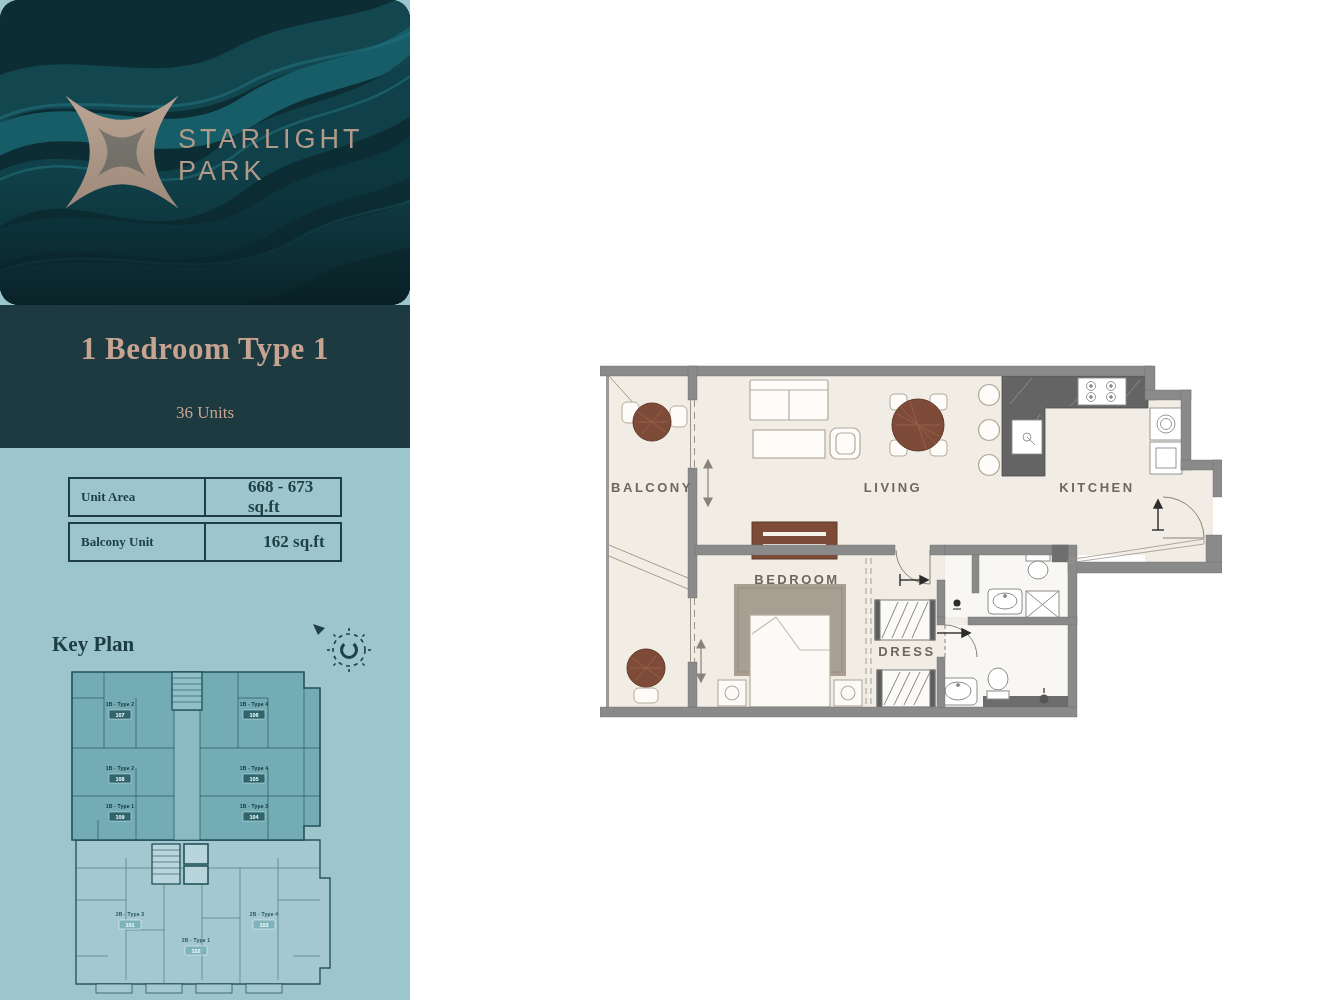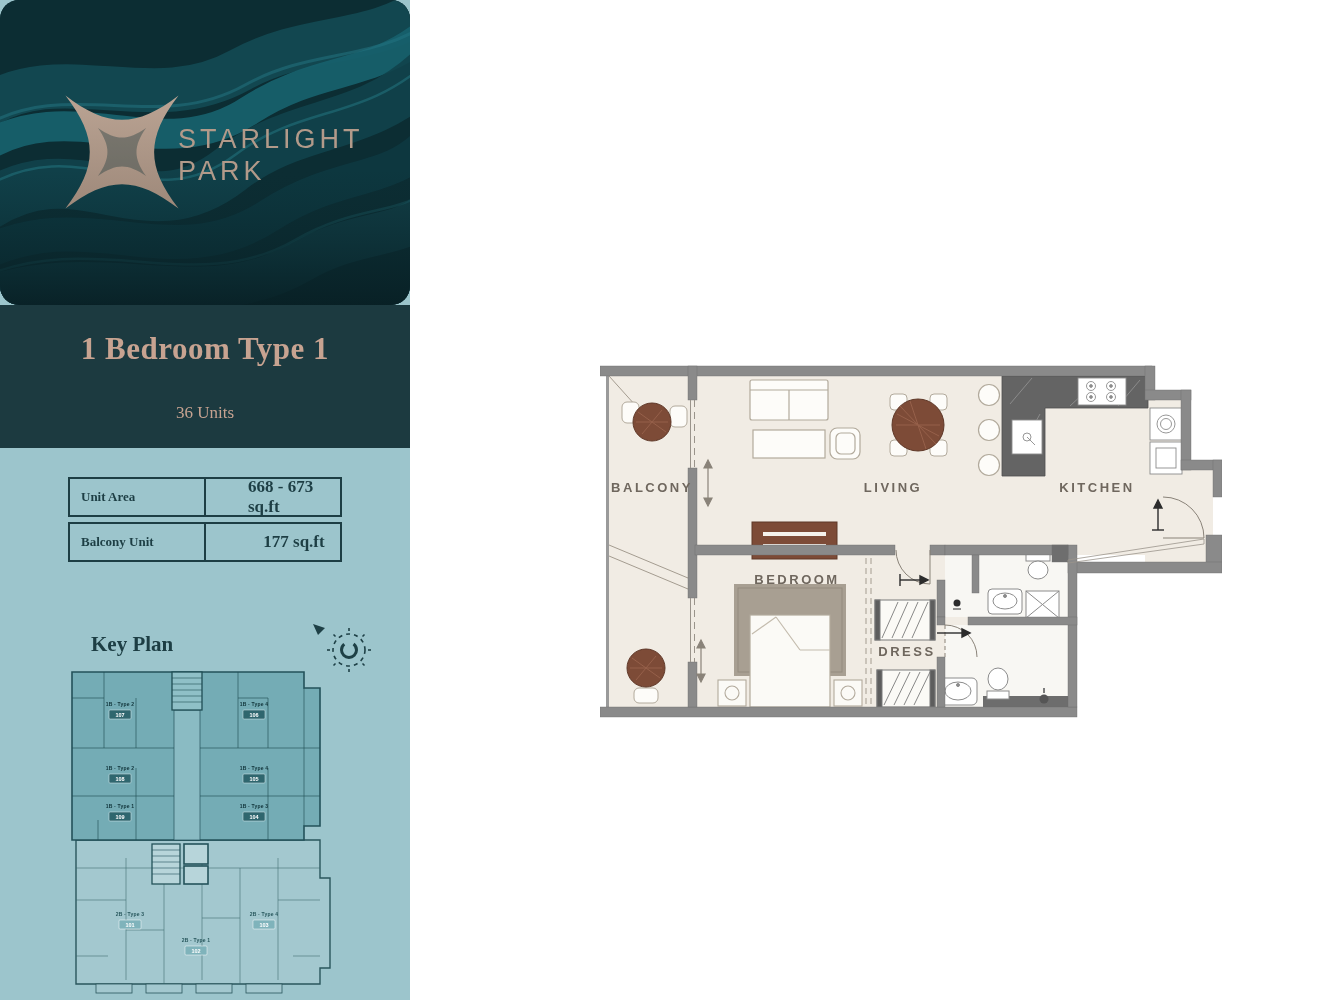--- a/index.html
+++ b/index.html
@@ -21,21 +21,21 @@
   .unit-subtitle{font-family:"Liberation Serif",serif;font-size:17px;color:var(--accent_tan);margin-top:4px;}
 
   .area-table{position:absolute;left:68px;top:477px;width:274px;}
   .area-row{display:flex;border:2.5px solid var(--ink_teal);height:40px;margin-bottom:5px;align-items:stretch;}
   .area-label{width:136px;border-right:2.5px solid var(--ink_teal);display:flex;align-items:center;padding-left:11px;
     font-family:"Liberation Serif",serif;font-weight:bold;font-size:13px;color:var(--ink_teal);}
   .area-value{flex:1;display:flex;align-items:center;justify-content:center;
     font-family:"Liberation Serif",serif;font-weight:bold;font-size:17px;color:var(--ink_teal);padding-left:42px;}
 
   .keyplan-heading{position:absolute;left:52px;top:632px;font-family:"Liberation Serif",serif;
-    font-weight:bold;font-size:21px;color:var(--ink_teal);margin-left:39px;}
+    font-weight:bold;font-size:21px;color:var(--ink_teal);}
   .compass{position:absolute;left:305px;top:618px;}
   .keyplan-svg{position:absolute;left:68px;top:668px;}
 
   .floorplan-svg{position:absolute;left:600px;top:362px;}
 
   .fp-label{font-family:"Liberation Sans",sans-serif;font-weight:bold;font-size:13px;
     letter-spacing:2.5px;fill:var(--label_gray);}
   .kp-type{font-family:"Liberation Sans",sans-serif;font-weight:bold;font-size:5px;letter-spacing:.2px;}
   .kp-num{font-family:"Liberation Sans",sans-serif;font-weight:bold;font-size:5.5px;fill:#ffffff;}
   .logo-text{font-family:"Liberation Sans",sans-serif;font-size:27px;letter-spacing:4px;fill:var(--logo_tan);}
@@ -81,21 +81,21 @@
     <div class="unit-subtitle">36 Units</div>
   </div>
 
   <div class="area-table">
     <div class="area-row">
       <div class="area-label">Unit Area</div>
       <div class="area-value">668 - 673 sq.ft</div>
     </div>
     <div class="area-row">
       <div class="area-label">Balcony Unit</div>
-      <div class="area-value">177 sq.ft</div>
+      <div class="area-value">162 sq.ft</div>
     </div>
   </div>
 
   <div class="keyplan-heading">Key Plan</div>
 
   <div class="compass">
     <svg width="70" height="60" viewBox="0 0 70 60">
       <polygon points="8,6 20,10 13,17" fill="#1e4046"></polygon>
       <g transform="translate(44,32)">
         <circle r="16" fill="none" stroke="#1e4046" stroke-width="1.6" stroke-dasharray="4 4"></circle>

